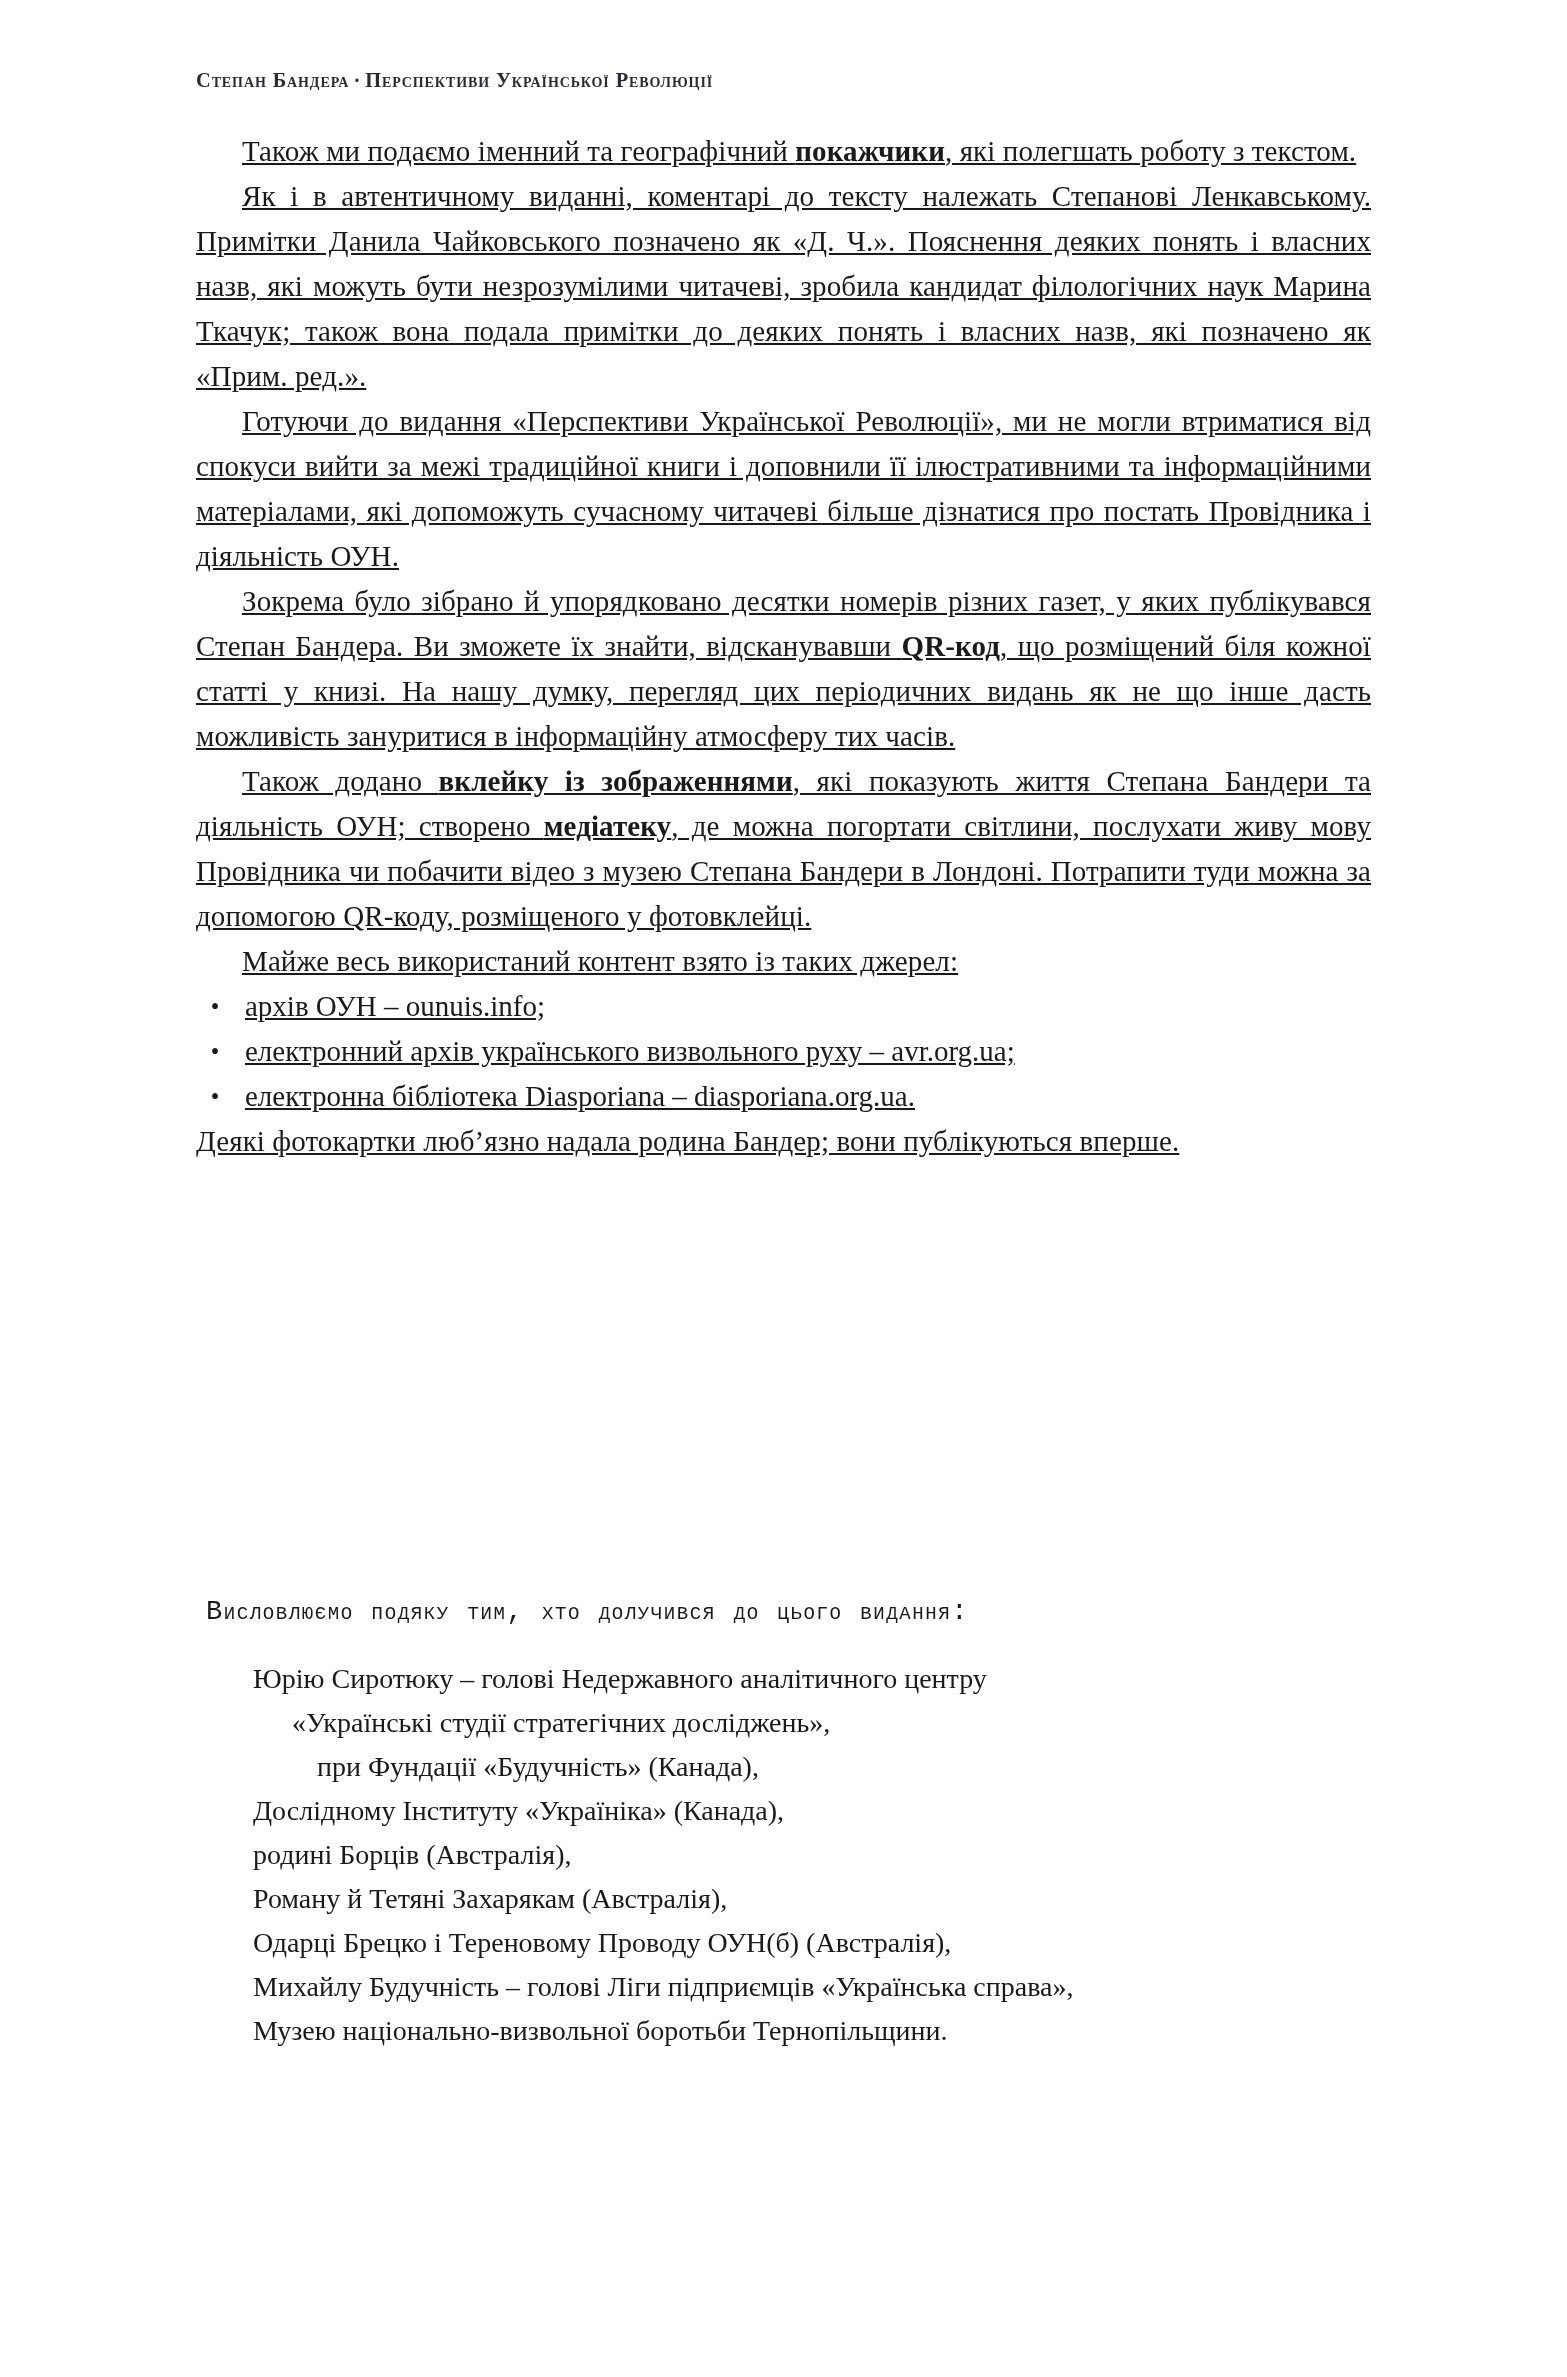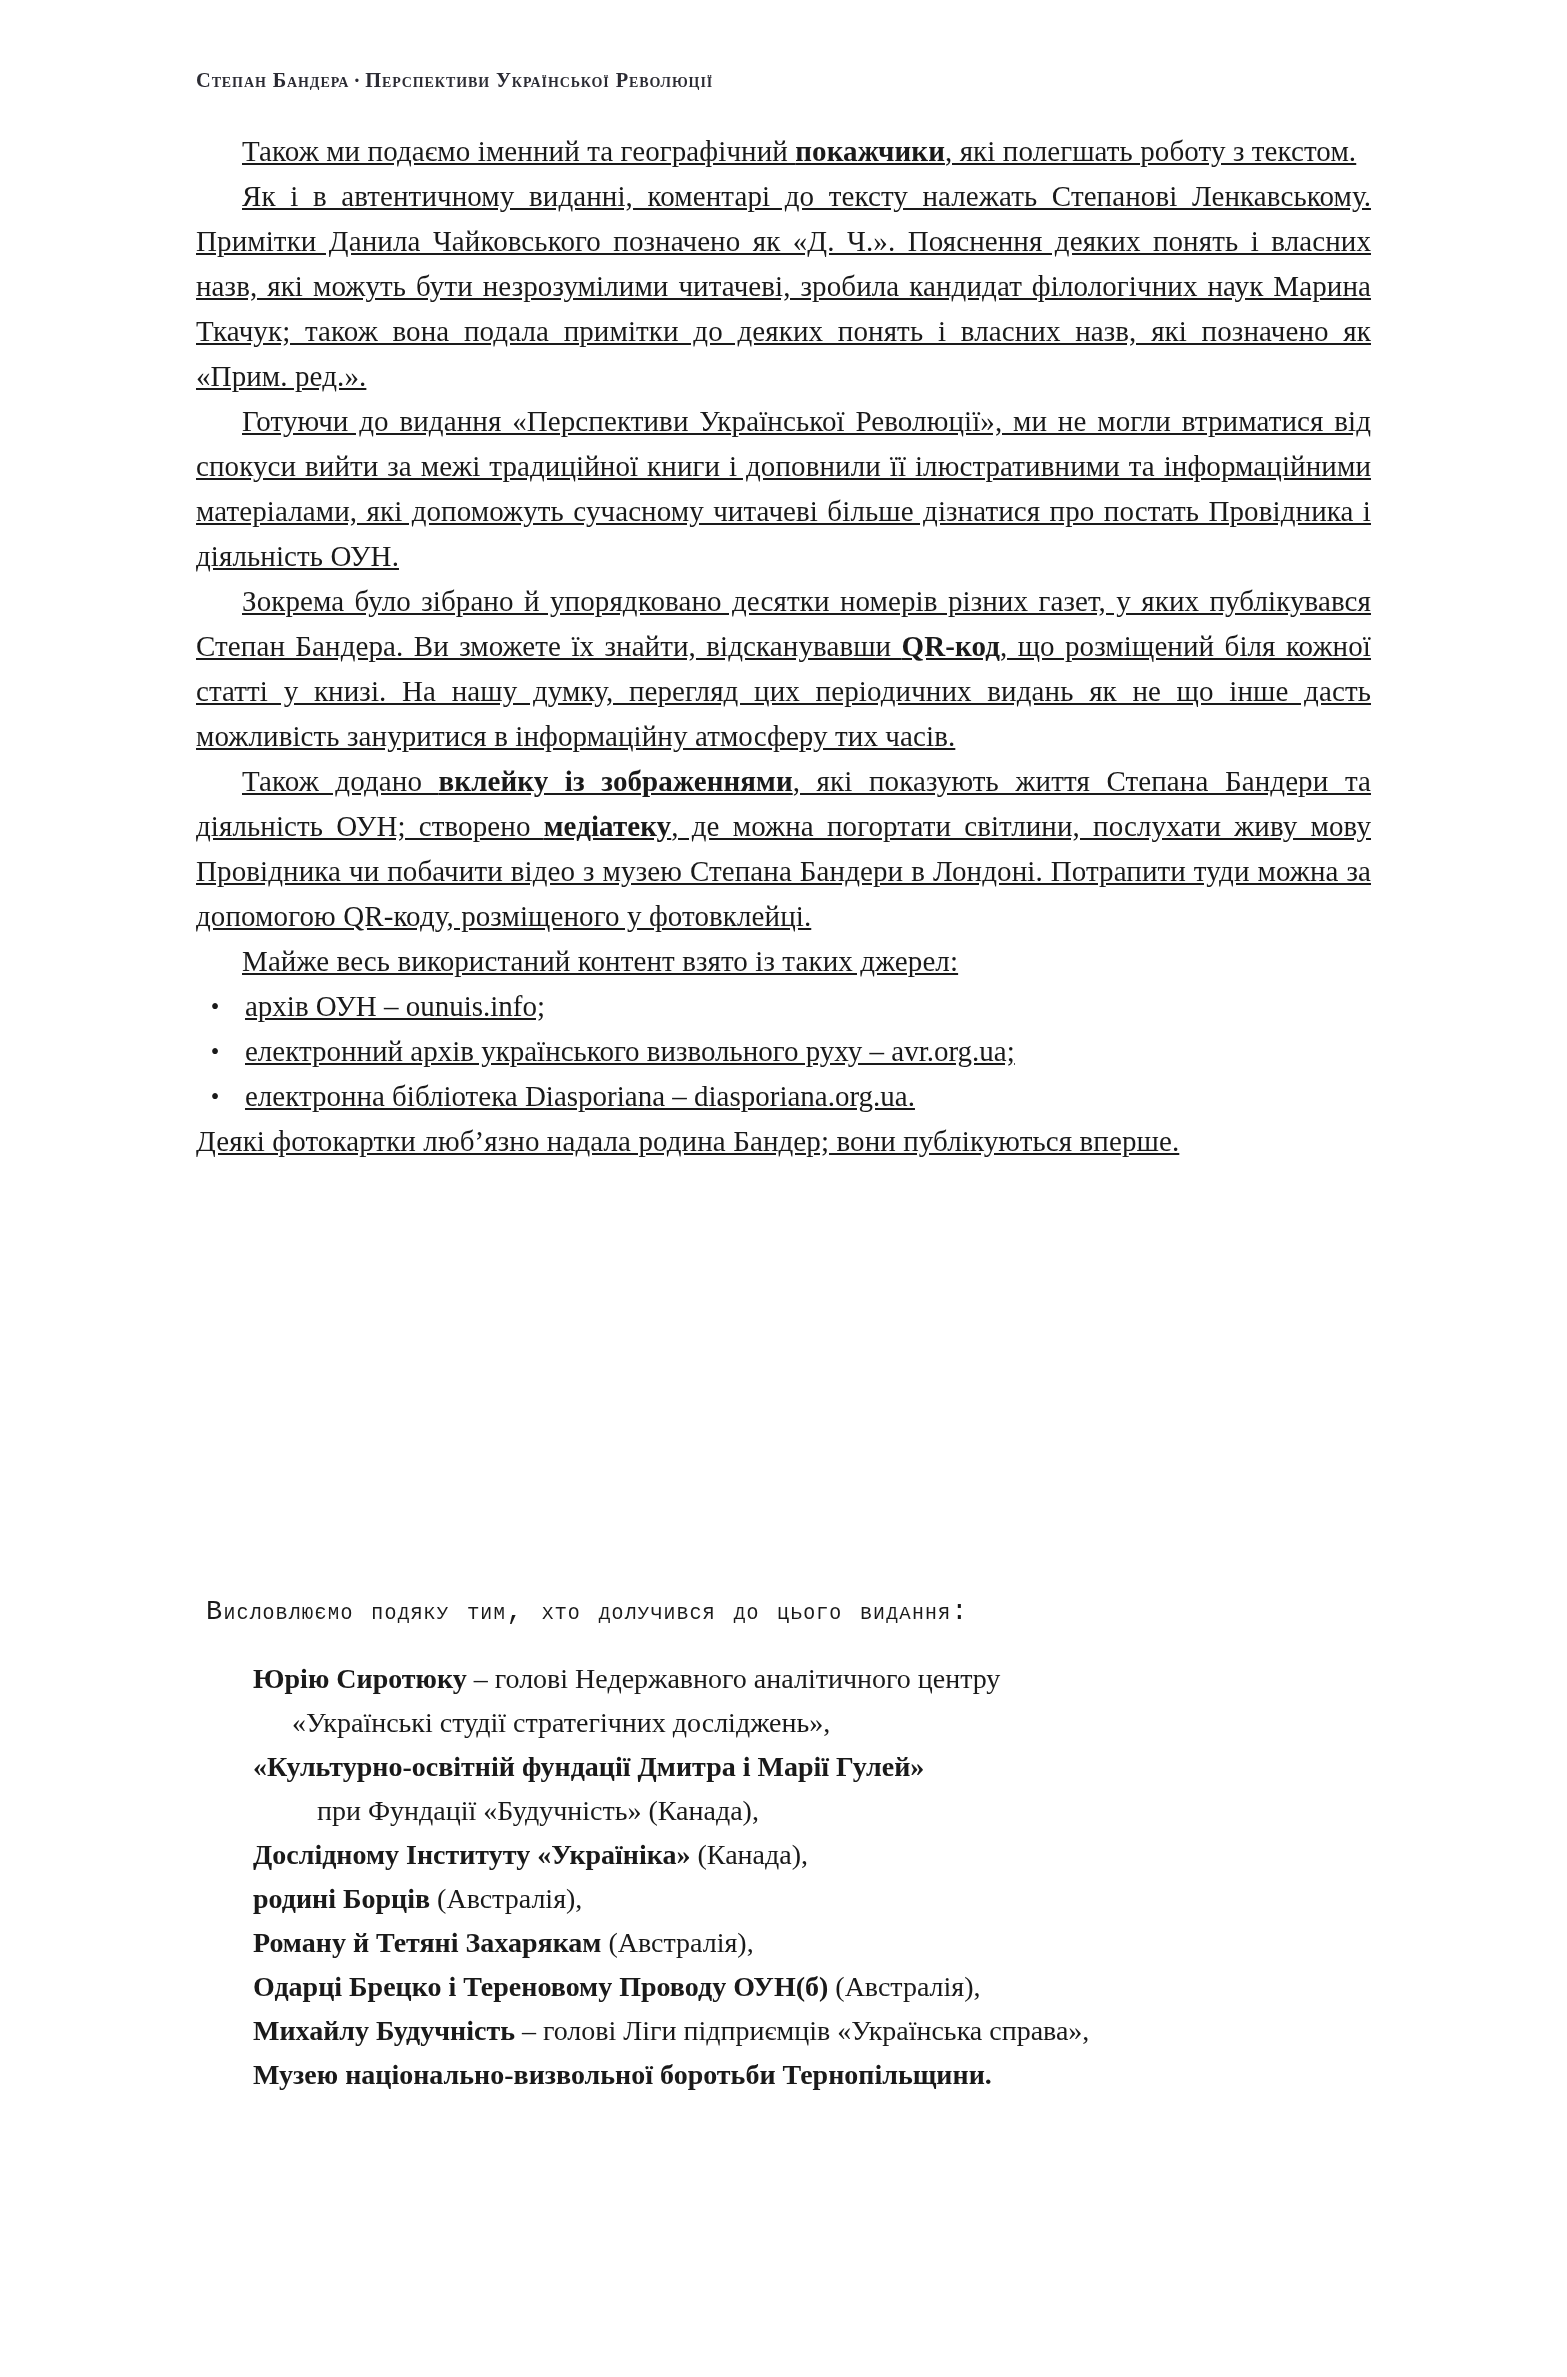--- a/index.html
+++ b/index.html
@@ -114,21 +114,21 @@
     position: absolute;
     top: 1657px;
     left: 196px;
     width: 1175px;
     font-size: 28px;
     line-height: 44px;
   }
   .ack-line {
     white-space: nowrap;
   }
-  .ack-line b { font-weight: 700; }
+  .ack-line b { font-weight: 400; }
   .ack-line.lvl0 { padding-left: 57px; }
   .ack-line.lvl1 { padding-left: 96px; }
   .ack-line.lvl2 { padding-left: 121px; }
 </style>
 </head>
 <body>
 
 <div class="page">
 
   <div class="running-head">
@@ -150,21 +150,20 @@
         <li>електронна бібліотека Diasporiana – diasporiana.org.ua.</li>
       </ul>
     <p class="after-list">Деякі фотокартки люб’язно надала родина Бандер; вони публікуються вперше.</p>
   </div>
 
   <div class="ack-heading">Висловлюємо подяку тим, хто долучився до цього видання:</div>
 
   <div class="ack-list" id="ack-host">
       <div class="ack-line lvl0"><b>Юрію Сиротюку</b><span> – голові Недержавного аналітичного центру</span></div>
       <div class="ack-line lvl1"><span>«Українські студії стратегічних досліджень»,</span></div>
-      <div class="ack-line lvl0"><b>«Культурно-освітній фундації Дмитра і Марії Гулей»</b></div>
       <div class="ack-line lvl2"><span>при Фундації «Будучність» (Канада),</span></div>
       <div class="ack-line lvl0"><b>Дослідному Інституту «Україніка»</b><span> (Канада),</span></div>
       <div class="ack-line lvl0"><b>родині Борців</b><span> (Австралія),</span></div>
       <div class="ack-line lvl0"><b>Роману й Тетяні Захарякам</b><span> (Австралія),</span></div>
       <div class="ack-line lvl0"><b>Одарці Брецко і Тереновому Проводу ОУН(б)</b><span> (Австралія),</span></div>
       <div class="ack-line lvl0"><b>Михайлу Будучність</b><span> – голові Ліги підприємців «Українська справа»,</span></div>
       <div class="ack-line lvl0"><b>Музею національно-визвольної боротьби Тернопільщини.</b></div>
     </div>
 
 </div>

